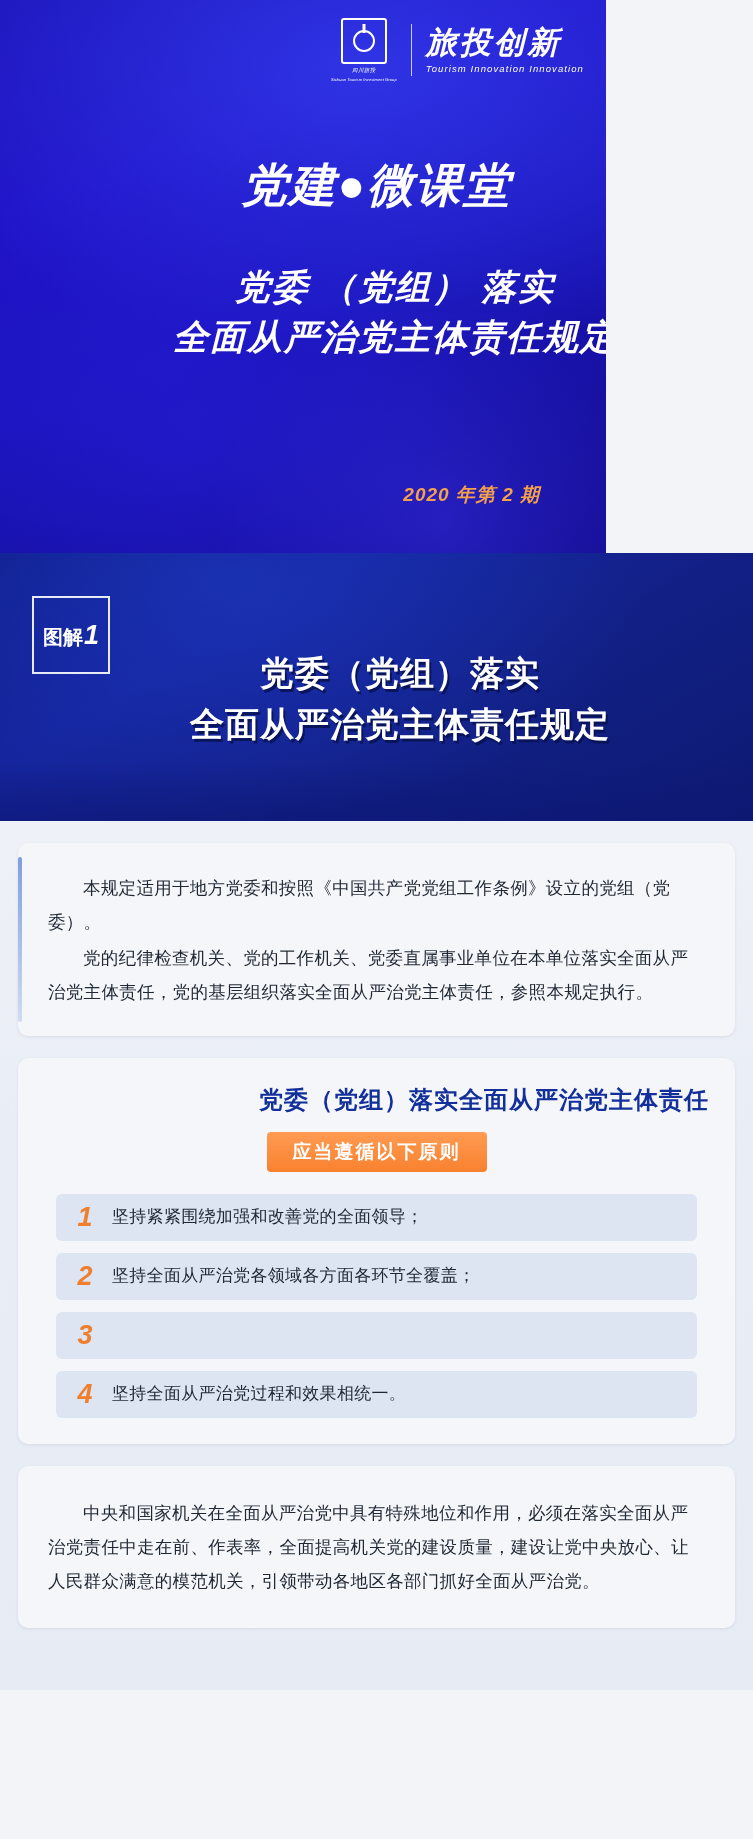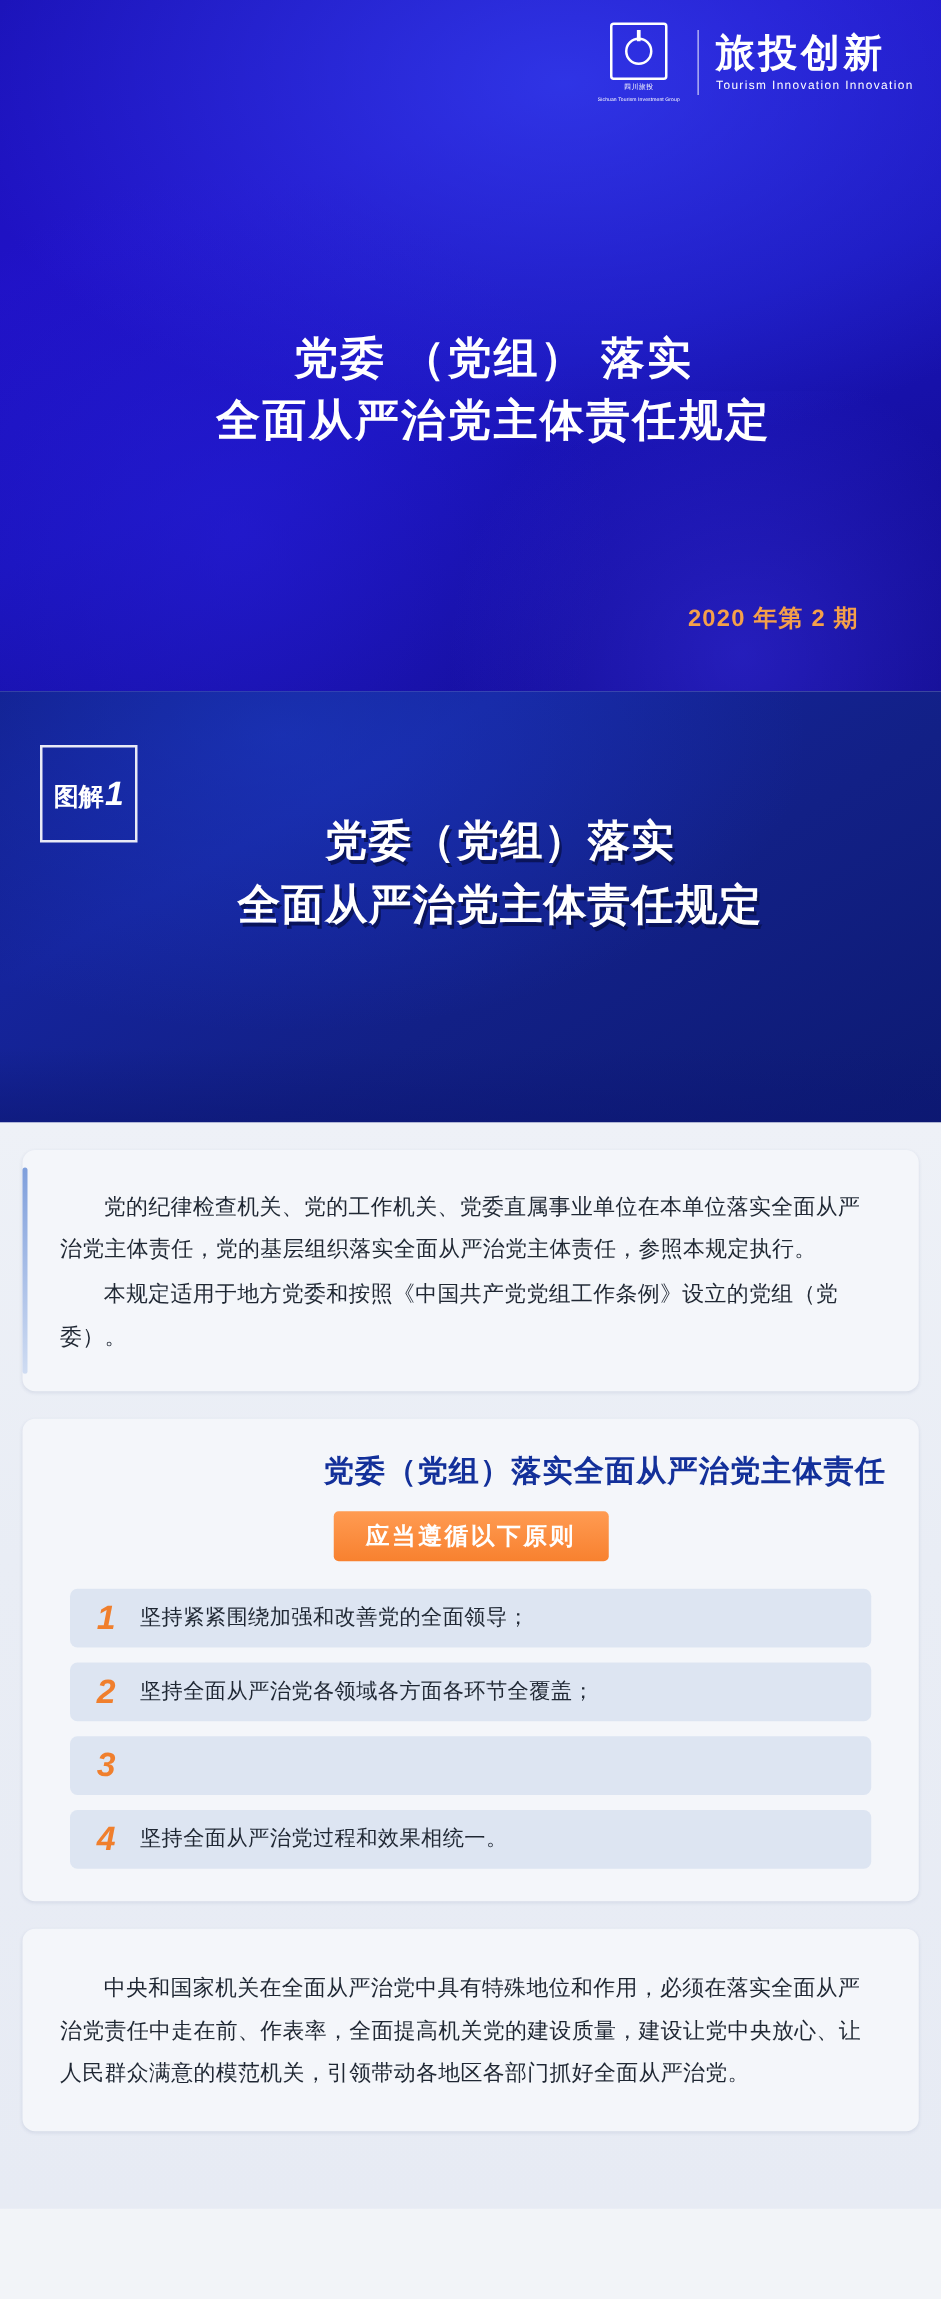--- a/index.html
+++ b/index.html
@@ -16,26 +16,27 @@
     position: relative;
     width: 753px;
     min-height: 1839px;
     overflow: hidden;
     background: #f2f4f8;
   }
 
   
   .hero {
     position: relative;
-    width: 753px;
+    width: 606px;
     height: 553px;
     background:
       radial-gradient(ellipse 700px 420px at 60% 12%, rgba(60,80,255,0.55) 0%, rgba(20,20,180,0.0) 70%),
       linear-gradient(160deg, #1b12b8 0%, #2012c6 28%, #1a14bb 55%, #150f9e 80%, #120c8f 100%);
     overflow: hidden;
+    font-style: italic;
   }
   .hero:before {
     content: "";
     position: absolute;
     left: -120px;
     top: 120px;
     width: 620px;
     height: 620px;
     background: radial-gradient(circle at 50% 50%, rgba(40,30,220,0.55) 0%, rgba(25,15,150,0) 68%);
   }
@@ -161,21 +162,21 @@
     color: #f5a04a;
     letter-spacing: 1px;
     z-index: 3;
     text-align: center;
   }
 
   
   .band {
     position: relative;
     width: 753px;
-    height: 345px;
+    height: 268px;
     background:
       radial-gradient(ellipse 600px 340px at 30% 10%, rgba(30,60,200,0.55) 0%, rgba(10,25,110,0) 70%),
       linear-gradient(150deg, #101c86 0%, #15249c 30%, #122086 60%, #0d1a72 100%);
     overflow: hidden;
   }
   .band:after {
     content: "";
     position: absolute;
     left: 0;
     bottom: 0;
@@ -383,20 +384,21 @@
         <div class="brand-mark-text">四川旅投</div>
         <div class="brand-mark-text" style="font-size:4px;letter-spacing:0.1px;">Sichuan Tourism Investment Group</div>
       </div>
       <div class="brand-divider"></div>
       <div class="brand-text">
         <div class="brand-cn">旅投创新</div>
         <div class="brand-en">Tourism Innovation Innovation</div>
       </div>
     </div>
 
+    <div class="hero-title">党建●微课堂</div>
 
     <div class="hero-sub">
       <div class="hero-sub-line">党委 （党组） 落实</div>
       <div class="hero-sub-line">全面从严治党主体责任规定</div>
     </div>
 
     <div class="hero-issue">2020 年第 2 期</div>
   </div>
 
   <div class="band">
@@ -411,22 +413,22 @@
     <div class="band-title">
       <div class="band-title-line">党委（党组）落实</div>
       <div class="band-title-line">全面从严治党主体责任规定</div>
     </div>
 
   </div>
 
   <div class="body-wrap">
 
     <div class="card card-plain card-accent">
+      <p class="para">本规定适用于地方党委和按照《中国共产党党组工作条例》设立的党组（党委）。</p>
       <p class="para">党的纪律检查机关、党的工作机关、党委直属事业单位在本单位落实全面从严治党主体责任，党的基层组织落实全面从严治党主体责任，参照本规定执行。</p>
-      <p class="para">本规定适用于地方党委和按照《中国共产党党组工作条例》设立的党组（党委）。</p>
     </div>
 
     <div class="card principles">
       <div class="principles-title">党委（党组）落实全面从严治党主体责任</div>
       <div class="principles-chip-wrap">
         <div class="principles-chip">应当遵循以下原则</div>
       </div>
       <ul class="p-list">
         <li class="p-item">
           <span class="p-num">1</span>

